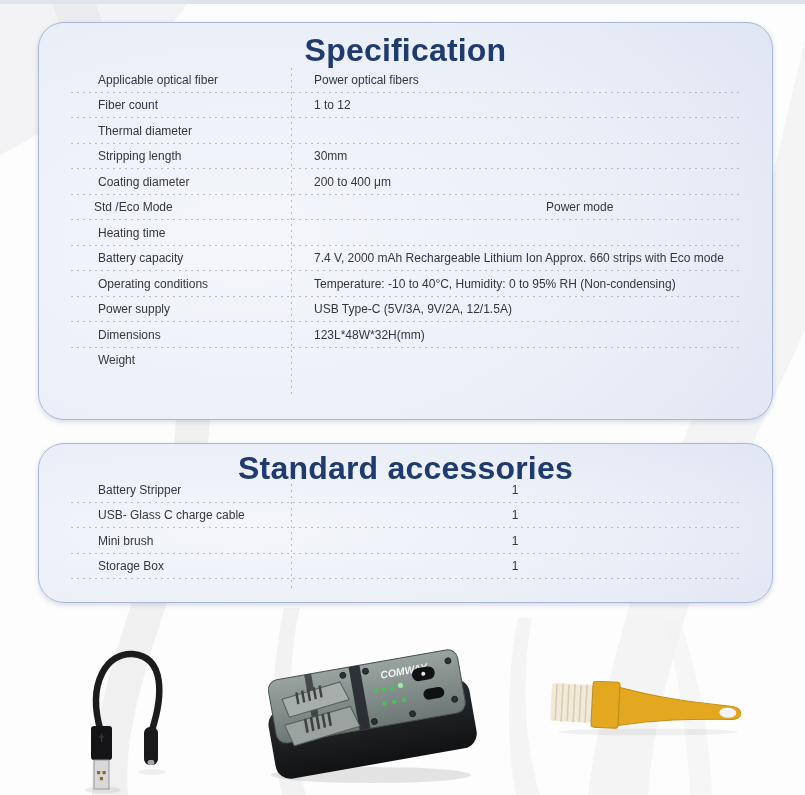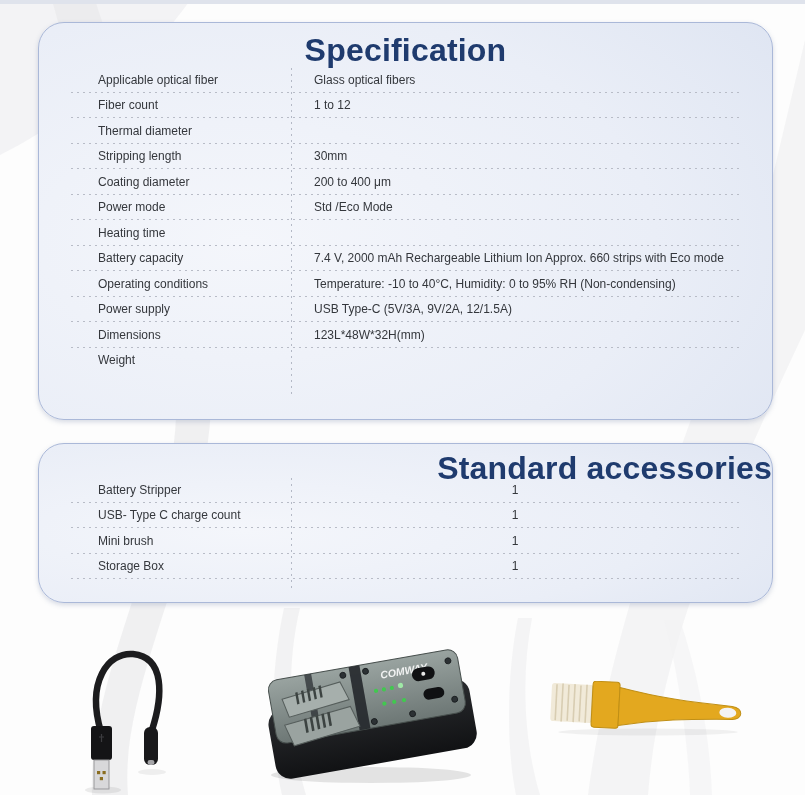--- a/index.html
+++ b/index.html
@@ -30,21 +30,21 @@
   }
   .card-spec { top:22px; height:396px; }
   .card-acc  { top:443px; height:158px; }
 
   .card-title {
     margin:0; padding-top:9px;
     text-align:center;
     font-size:32px; font-weight:700;
     color:#1f3b6e; letter-spacing:0.2px;
   }
-  .card-acc .card-title { padding-top:6px;text-align:right; }
+  .card-acc .card-title { padding-top:6px; }
 
   
   .rows { position:absolute; left:32px; right:33px; }
   .spec-rows { top:44px; height:331px; }
   .acc-rows  { top:33px; height:102px; }
 
   .row { position:relative; height:25.5px; display:flex; align-items:center; }
   .row::after {
     content:""; position:absolute; left:0; right:0; bottom:0; height:1px;
     background:repeating-linear-gradient(90deg, #b8bcc7 0 2px, transparent 2px 6px);
@@ -84,40 +84,40 @@
 
   <div class="topstrip"></div>
 
   <section class="card card-spec">
     <h1 class="card-title">Specification</h1>
     <div class="rows spec-rows">
       <div class="vsep"></div>
 
       <div class="row">
         <div class="cell label">Applicable optical fiber</div>
-        <div class="cell value">Glass optical fibers</div>
+        <div class="cell value">Power optical fibers</div>
       </div>
       <div class="row">
         <div class="cell label">Fiber count</div>
         <div class="cell value">1 to 12</div>
       </div>
       <div class="row">
         <div class="cell label">Thermal diameter</div>
       </div>
       <div class="row">
         <div class="cell label">Stripping length</div>
         <div class="cell value">30mm</div>
       </div>
       <div class="row">
         <div class="cell label">Coating diameter</div>
         <div class="cell value">200 to 400 μm</div>
       </div>
       <div class="row">
+        <div class="cell value">Std /Eco Mode</div>
         <div class="cell label">Power mode</div>
-        <div class="cell value">Std /Eco Mode</div>
       </div>
       <div class="row">
         <div class="cell label">Heating time</div>
       </div>
       <div class="row">
         <div class="cell label">Battery capacity</div>
         <div class="cell value">7.4 V, 2000 mAh Rechargeable Lithium Ion Approx. 660 strips with Eco mode</div>
       </div>
       <div class="row">
         <div class="cell label">Operating conditions</div>
@@ -140,21 +140,21 @@
   <section class="card card-acc">
     <h1 class="card-title">Standard accessories</h1>
     <div class="rows acc-rows">
       <div class="vsep"></div>
 
       <div class="row">
         <div class="cell label">Battery Stripper</div>
         <div class="cell value">1</div>
       </div>
       <div class="row">
-        <div class="cell label">USB- Type C charge count</div>
+        <div class="cell label">USB- Glass C charge cable</div>
         <div class="cell value">1</div>
       </div>
       <div class="row">
         <div class="cell label">Mini brush</div>
         <div class="cell value">1</div>
       </div>
       <div class="row">
         <div class="cell label">Storage Box</div>
         <div class="cell value">1</div>
       </div>

